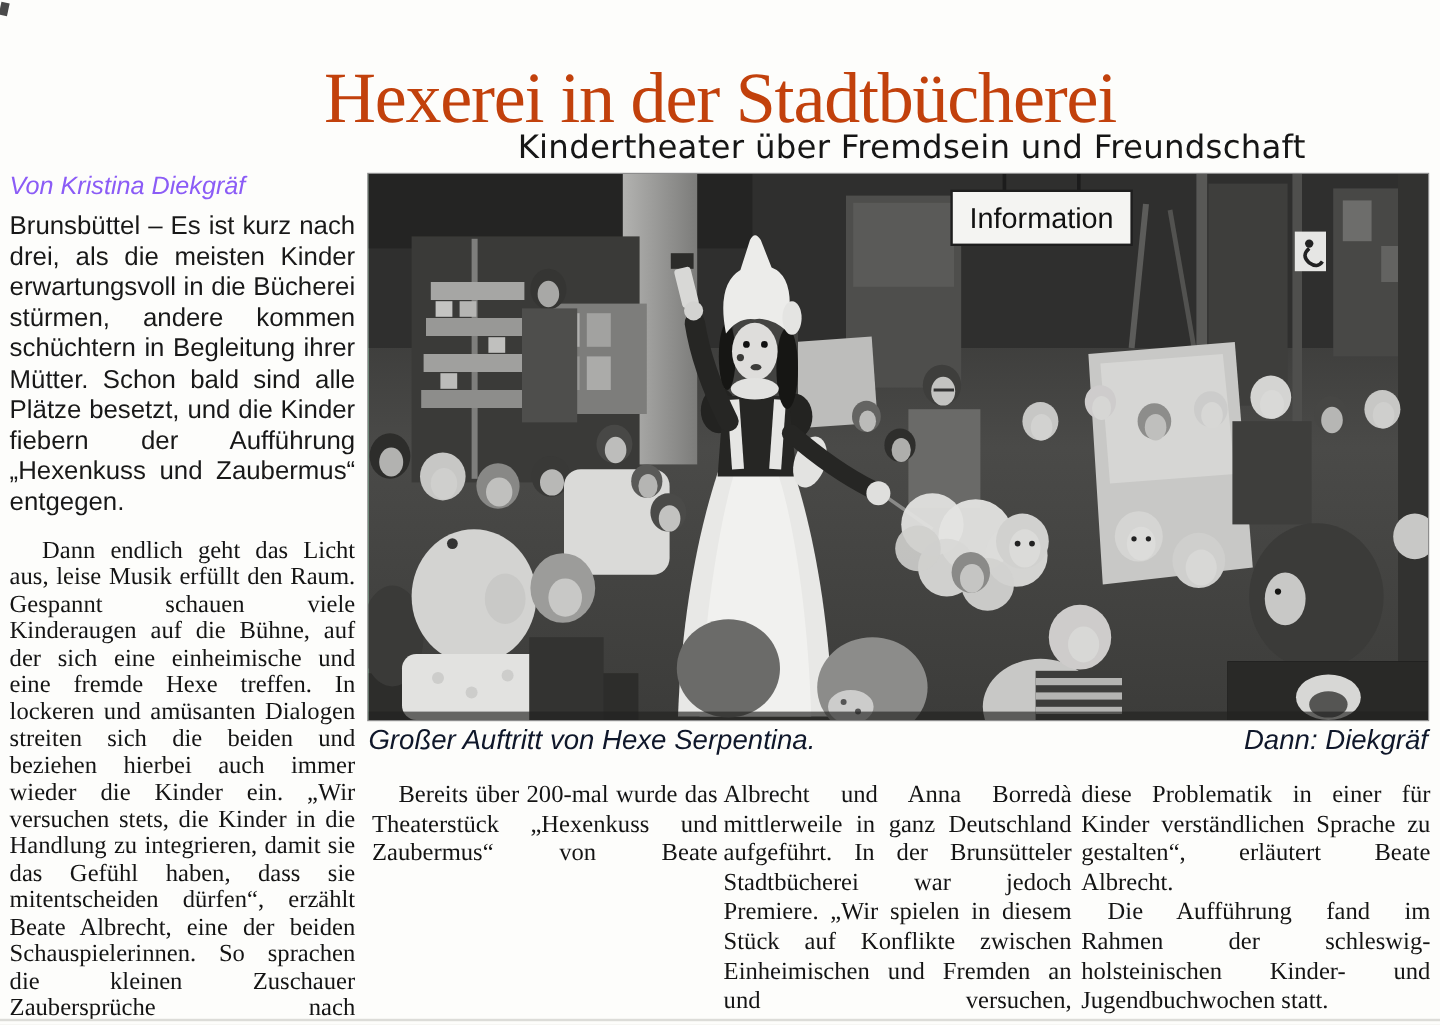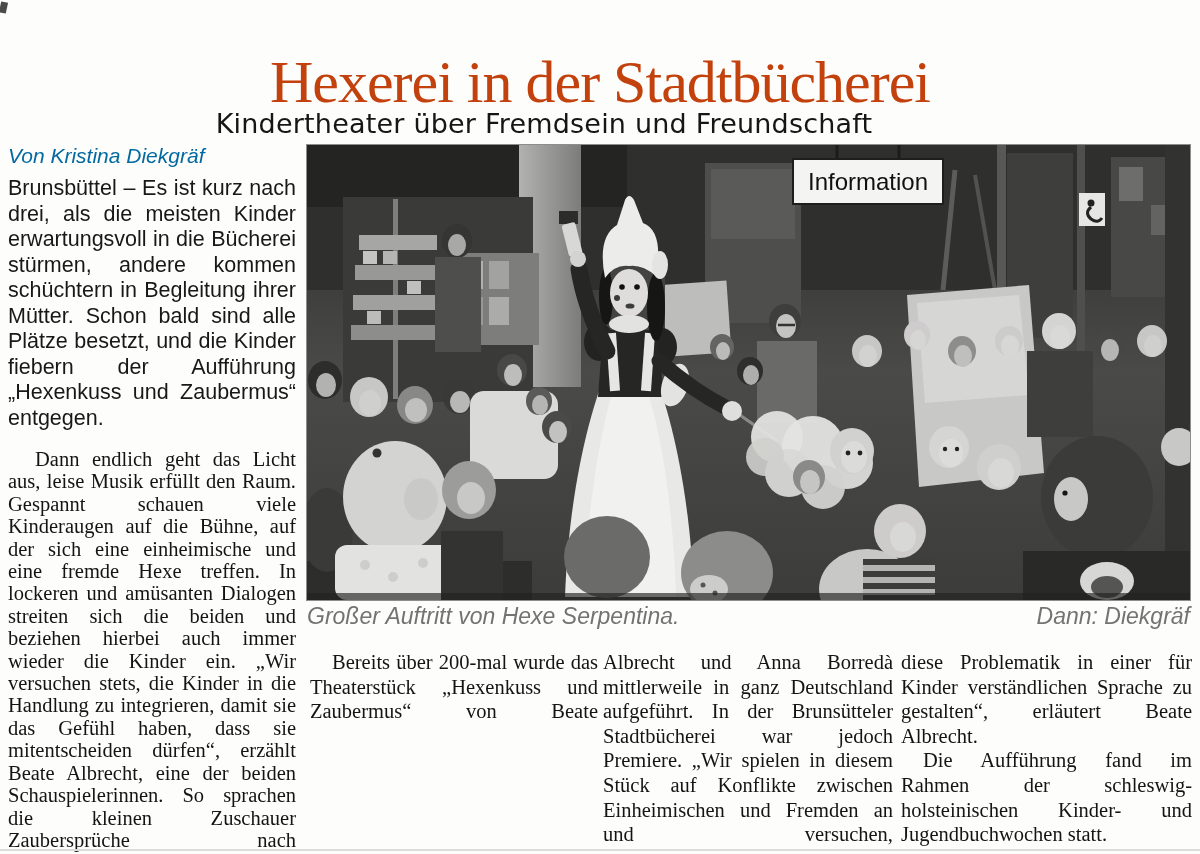--- a/index.html
+++ b/index.html
@@ -7,28 +7,28 @@
     position:relative;width:1200px;height:854px;margin:0 auto;
     background:#fdfdfb;color:#1a1a1a;overflow:hidden;
     font-family:"Liberation Serif",serif;
   }
   .headline{
     position:absolute;top:8px;left:0;width:1200px;text-align:center;
     font-family:"Liberation Serif",serif;font-size:60px;font-weight:500;
     letter-spacing:-1px;color:#c2410c;white-space:nowrap;
   }
   .subhead{
-    position:absolute;top:86px;left:0;width:1088px;text-align:center;
+    position:absolute;top:86px;left:0;width:1088px;text-align:right;
     font-family:"DejaVu Sans",sans-serif;font-size:27px;font-weight:500;
     color:#161616;white-space:nowrap;letter-spacing:0.2px;
   }
   .byline{
     position:absolute;top:144px;left:8px;width:288px;
     font-family:"Liberation Sans",sans-serif;font-style:italic;font-size:21px;
-    color:#0369a1;
+    color:#8b5cf6;
   }
   .col{position:absolute;text-align:justify;hyphens:auto;-webkit-hyphens:auto;}
   .col p{margin:0;padding:0;}
   .col1{left:8px;top:176px;width:288px;}
   .lead{
     font-family:"Liberation Sans",sans-serif;font-size:21.5px;line-height:25.5px;
     color:#181818;
   }
   .lead b{font-weight:400;}
   .serifbody{
@@ -43,21 +43,21 @@
   .botcol .indent{text-indent:22px;}
   .photo{
     position:absolute;left:307px;top:145px;width:883px;height:455px;
     outline:1px solid #8d8d8d;background:#15803d;
   }
   .photo svg{display:block;width:100%;height:100%;}
   .caption-row{
     position:absolute;left:307px;top:603px;width:883px;
     display:flex;justify-content:space-between;align-items:flex-start;
     font-family:"Liberation Sans",sans-serif;font-style:italic;font-size:23px;
-    color:#737373;
+    color:#0f172a;
   }
   .speck{position:absolute;left:0px;top:2px;width:7px;height:11px;background:#4a4a4a;transform:rotate(12deg);}
   .bottom-edge{position:absolute;left:0;top:849px;width:1200px;height:2px;background:#dcdcd8;}
 </style>
 </head>
 <body>
 
 <div class="page">
 
   <div class="speck"></div>

